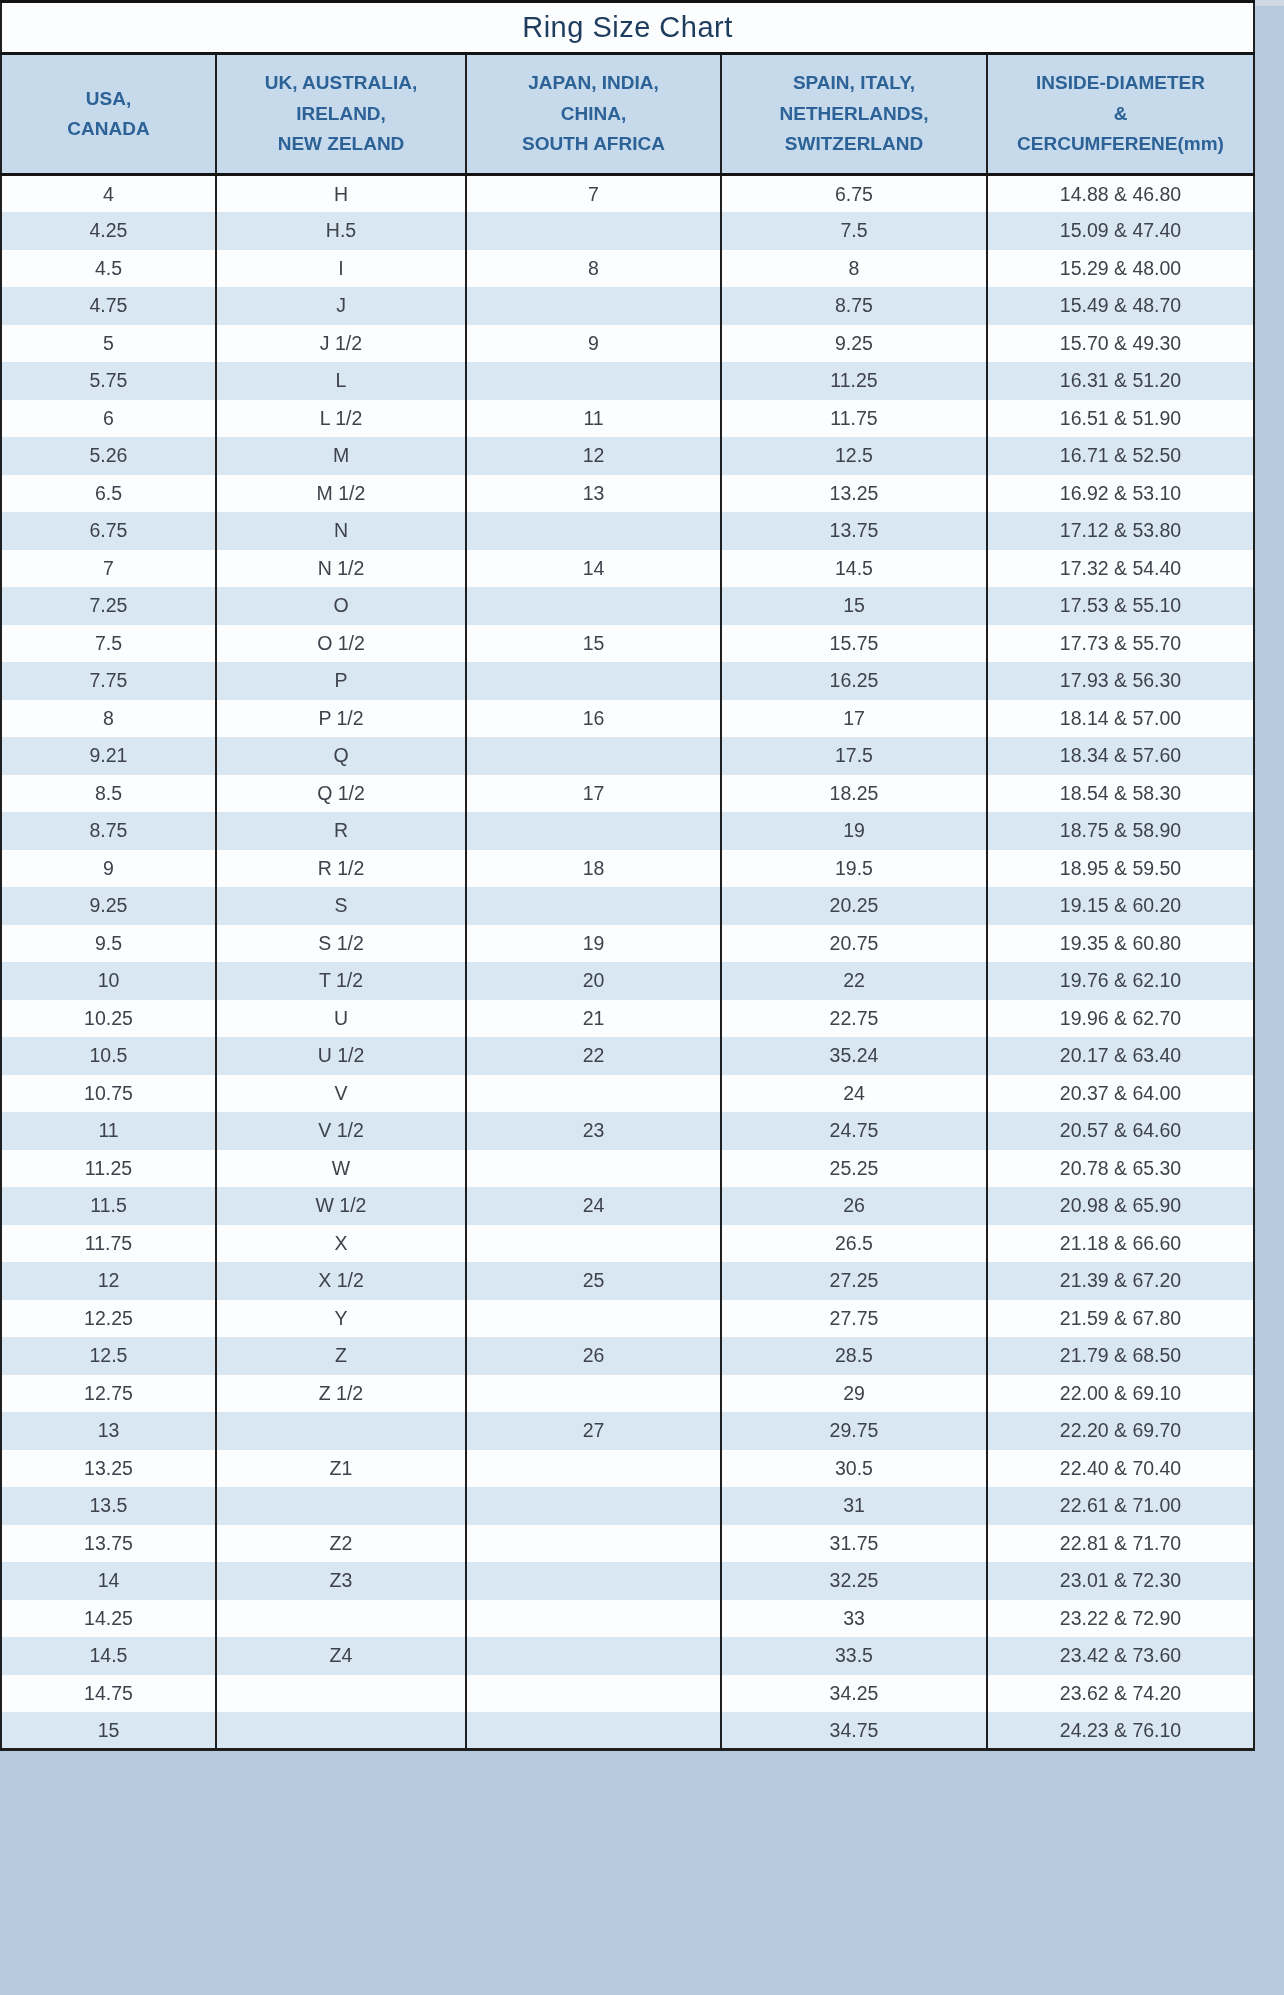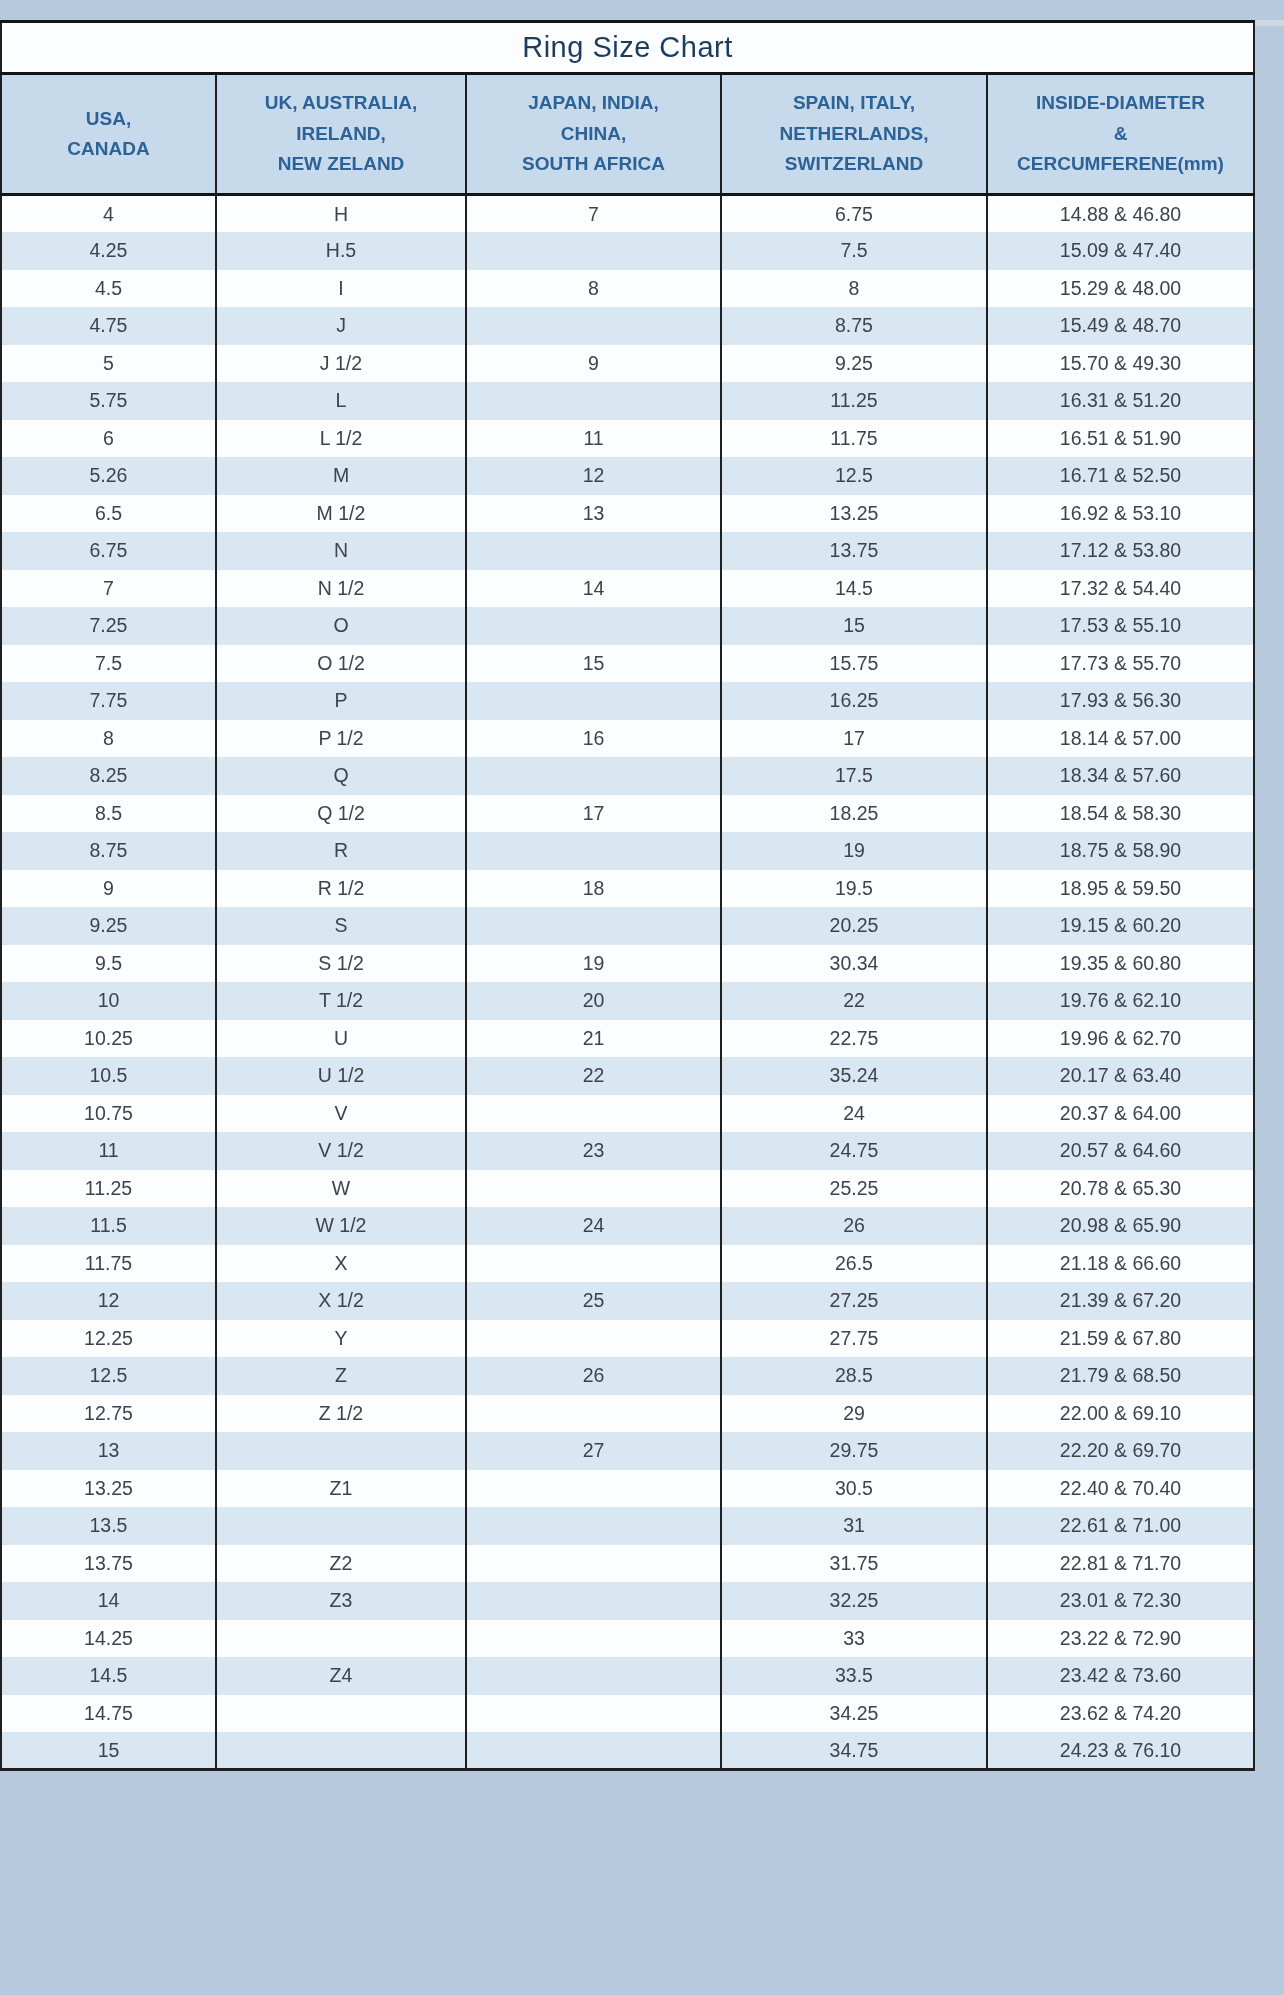--- a/index.html
+++ b/index.html
@@ -11,21 +11,21 @@
     overflow: hidden;
   }
   .page {
     position: relative;
     width: 1284px;
     height: 1995px;
     background: linear-gradient(#cfd8e2 0px, #cfd8e2 6px, #b7c9dd 6px);
   }
   table.ring-table {
     width: 1253px;
-    margin-top: 20px;
+    margin-top: 0;
     border-collapse: collapse;
     table-layout: fixed;
     border: 2px solid #1f1f1f;
     border-bottom-width: 3px;
   }
   th, td {
     border-left: 2px solid #1f1f1f;
     border-right: 2px solid #1f1f1f;
     text-align: center;
     vertical-align: middle;
@@ -192,21 +192,21 @@
           <td>17.93 &amp; 56.30</td>
         </tr>
         <tr>
           <td>8</td>
           <td>P 1/2</td>
           <td>16</td>
           <td>17</td>
           <td>18.14 &amp; 57.00</td>
         </tr>
         <tr>
-          <td>8.25</td>
+          <td>9.21</td>
           <td>Q</td>
           <td></td>
           <td>17.5</td>
           <td>18.34 &amp; 57.60</td>
         </tr>
         <tr>
           <td>8.5</td>
           <td>Q 1/2</td>
           <td>17</td>
           <td>18.25</td>
@@ -230,21 +230,21 @@
           <td>9.25</td>
           <td>S</td>
           <td></td>
           <td>20.25</td>
           <td>19.15 &amp; 60.20</td>
         </tr>
         <tr>
           <td>9.5</td>
           <td>S 1/2</td>
           <td>19</td>
-          <td>30.34</td>
+          <td>20.75</td>
           <td>19.35 &amp; 60.80</td>
         </tr>
         <tr>
           <td>10</td>
           <td>T 1/2</td>
           <td>20</td>
           <td>22</td>
           <td>19.76 &amp; 62.10</td>
         </tr>
         <tr>

